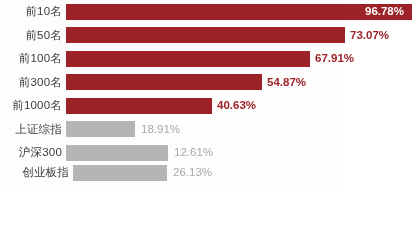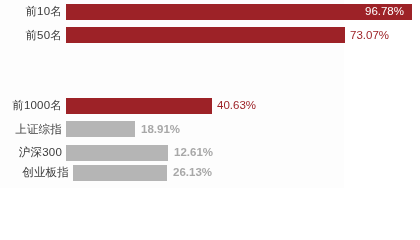--- a/index.html
+++ b/index.html
@@ -53,31 +53,31 @@
     border-radius: 0;
   }
   .bar.red {
     background: #9d2227;
   }
   .bar.grey {
     background: #b5b5b5;
   }
   .val {
     font-size: 11.5px;
-    font-weight: normal;
+    font-weight: bold;
     white-space: nowrap;
     line-height: 1;
   }
   .val.outside-red {
     color: #9d2227;
     margin-left: 5px;
   }
   .val.outside-grey {
     color: #a8a8a8;
-    font-weight: bold;
+    font-weight: normal;
     margin-left: 6px;
   }
   .val.inside {
     color: #ffffff;
     position: absolute;
     right: 8px;
     top: 50%;
     transform: translateY(-50%);
   }
   .bar-holder {
@@ -100,20 +100,38 @@
         </div>
       </div>
     </div>
     <div class="row" style="top: 23.5px; padding-left: 32px;">
       <div class="cat-label">前50名</div>
       <div class="bar-wrap">
         <div class="bar-holder">
           <div class="bar red" style="width: 279px;"></div>
         </div>
         <div class="val outside-red">73.07%</div>
+      </div>
+    </div>
+    <div class="row" style="top: 47px;">
+      <div class="cat-label">前100名</div>
+      <div class="bar-wrap">
+        <div class="bar-holder">
+          <div class="bar red" style="width: 244px;"></div>
+        </div>
+        <div class="val outside-red">67.91%</div>
+      </div>
+    </div>
+    <div class="row" style="top: 70.5px;">
+      <div class="cat-label">前300名</div>
+      <div class="bar-wrap">
+        <div class="bar-holder">
+          <div class="bar red" style="width: 196px;"></div>
+        </div>
+        <div class="val outside-red">54.87%</div>
       </div>
     </div>
     <div class="row" style="top: 94px;">
       <div class="cat-label">前1000名</div>
       <div class="bar-wrap">
         <div class="bar-holder">
           <div class="bar red" style="width: 146px;"></div>
         </div>
         <div class="val outside-red">40.63%</div>
       </div>

